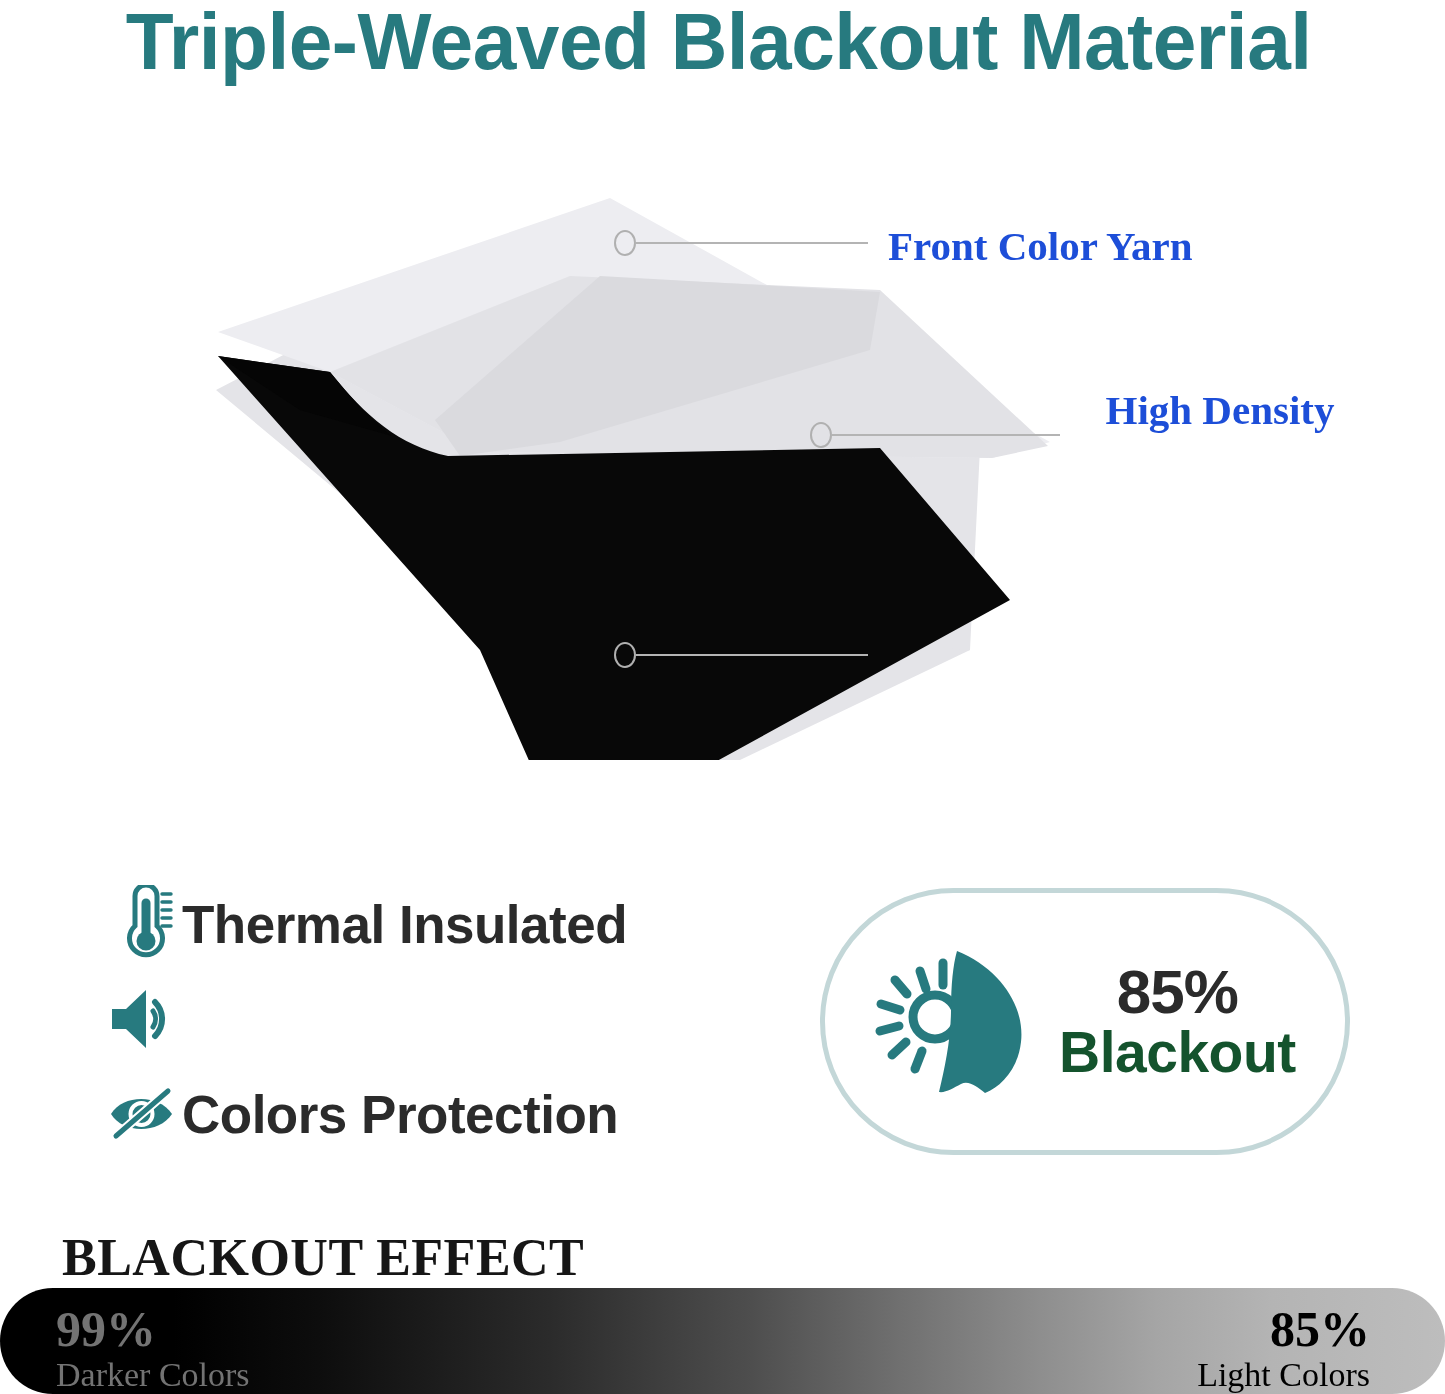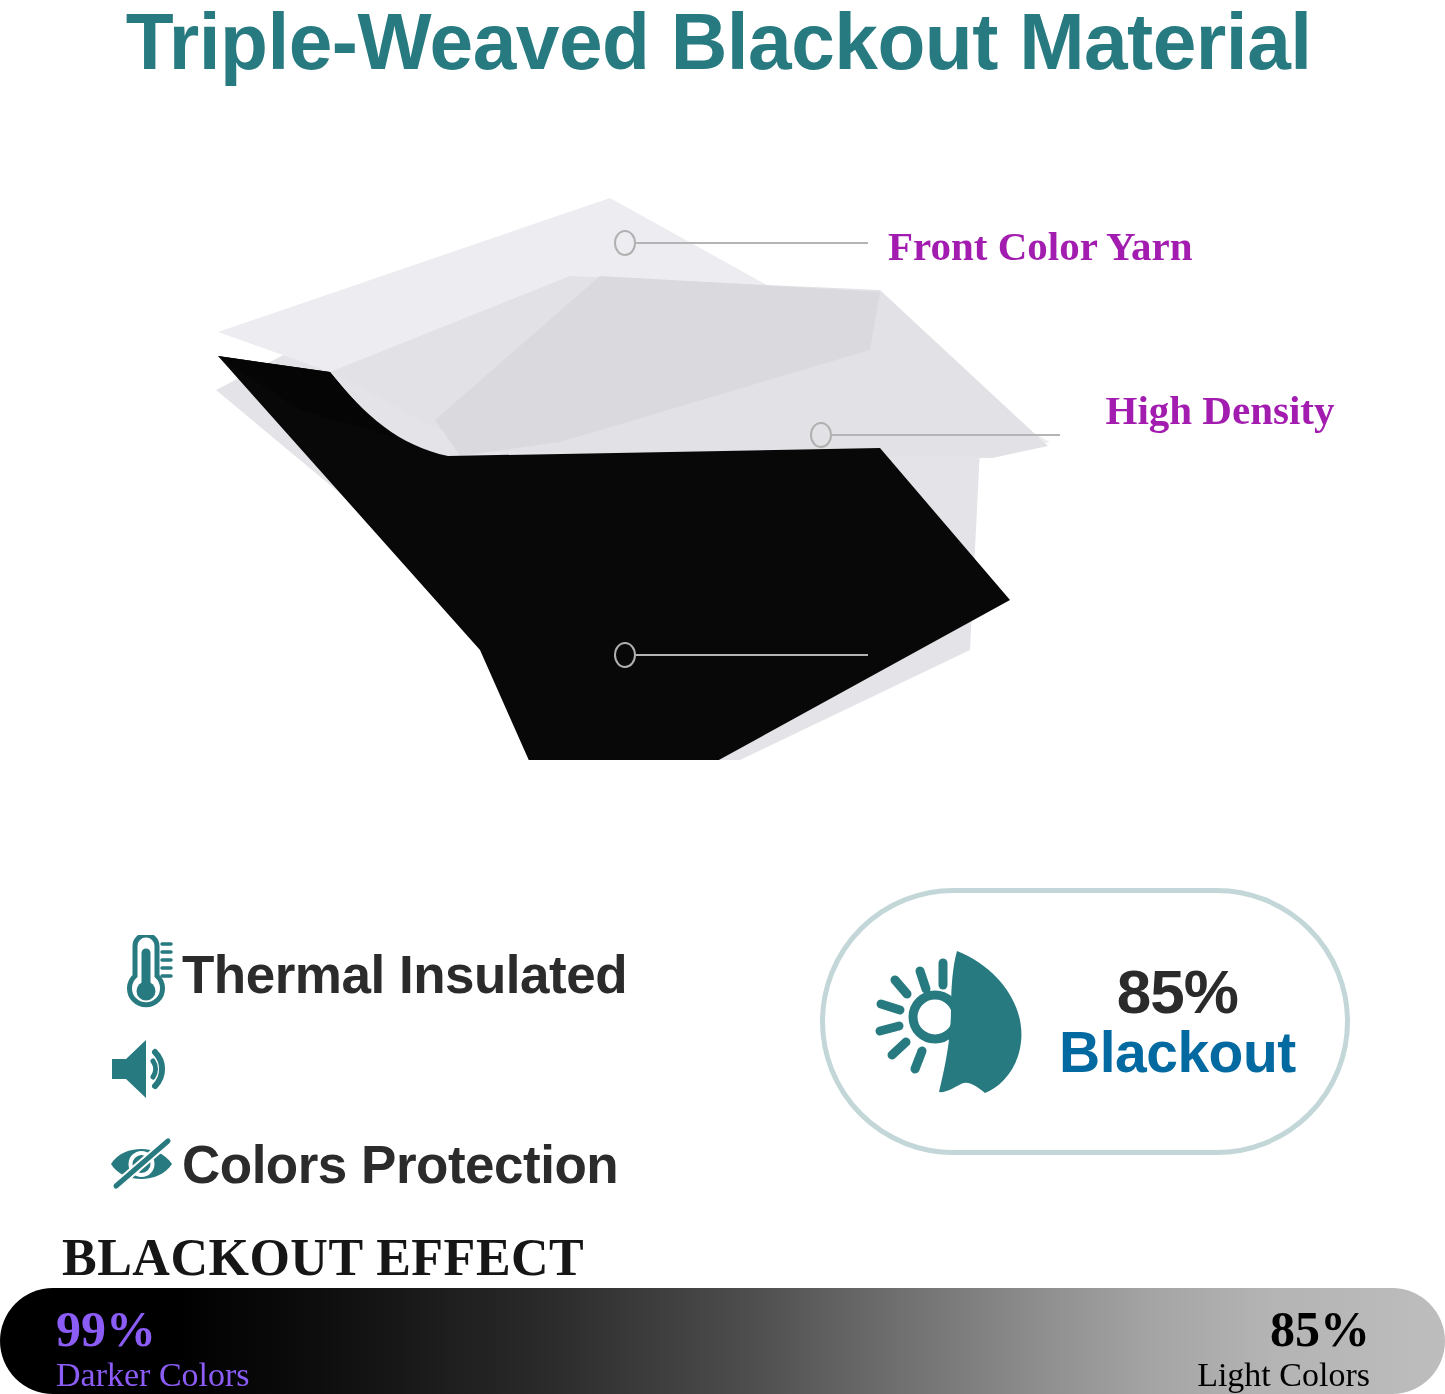--- a/index.html
+++ b/index.html
@@ -46,21 +46,21 @@
     width: 880px;
     height: 580px;
   }
   .fabric-art svg { display: block; width: 100%; height: 100%; }
 
   
   .callout {
     position: absolute;
     font-family: "Liberation Serif", serif;
     font-weight: 700;
-    color: #a21caf;
+    color: #1d4ed8;
     white-space: nowrap;
   }
   .callout-1 { left: 888px; top: 222px; font-size: 41px; }
   .callout-2 { left: 1070px; top: 388px; font-size: 41px; line-height: 1.08; white-space: normal; width: 300px; }
   .callout-3 { left: 888px; top: 632px; font-size: 41px; }
 
   .leader {
     position: absolute;
     height: 2px;
     background: #b4b4b4;
@@ -72,21 +72,21 @@
     border: 2px solid #b0b0b0;
     border-radius: 50%;
     background: transparent;
     box-sizing: border-box;
   }
 
   
   .features {
     position: absolute;
     left: 104px;
-    top: 930px;
+    top: 880px;
     width: 640px;
   }
   .feature-row {
     display: flex;
     align-items: center;
     height: 88px;
     margin-bottom: 7px;
   }
   .feature-icon {
     width: 78px;
@@ -138,21 +138,21 @@
     font-weight: 700;
     font-size: 62px;
     color: #2b2b2b;
     line-height: 1.0;
     letter-spacing: -1px;
   }
   .badge-word {
     font-family: "Liberation Sans", sans-serif;
     font-weight: 700;
     font-size: 57px;
-    color: #0369a1;
+    color: #14532d;
     line-height: 1.05;
     letter-spacing: -0.5px;
   }
 
   
   .effect-heading {
     position: absolute;
     left: 62px;
     top: 1228px;
     font-family: "Liberation Serif", serif;
@@ -194,21 +194,21 @@
     font-size: 50px;
     line-height: 1.0;
     letter-spacing: 0px;
   }
   .bar-sub {
     font-family: "Liberation Serif", serif;
     font-weight: 400;
     font-size: 34px;
     line-height: 1.25;
   }
-  .bar-left .bar-pct, .bar-left .bar-sub { color: #8b5cf6; }
+  .bar-left .bar-pct, .bar-left .bar-sub { color: #737373; }
   .bar-right .bar-pct, .bar-right .bar-sub { color: #000000; }
 </style>
 </head>
 <body>
 
 <div id="page">
 
   <div class="title">Triple-Weaved Blackout Material</div>
 
   <div class="fabric-art">

